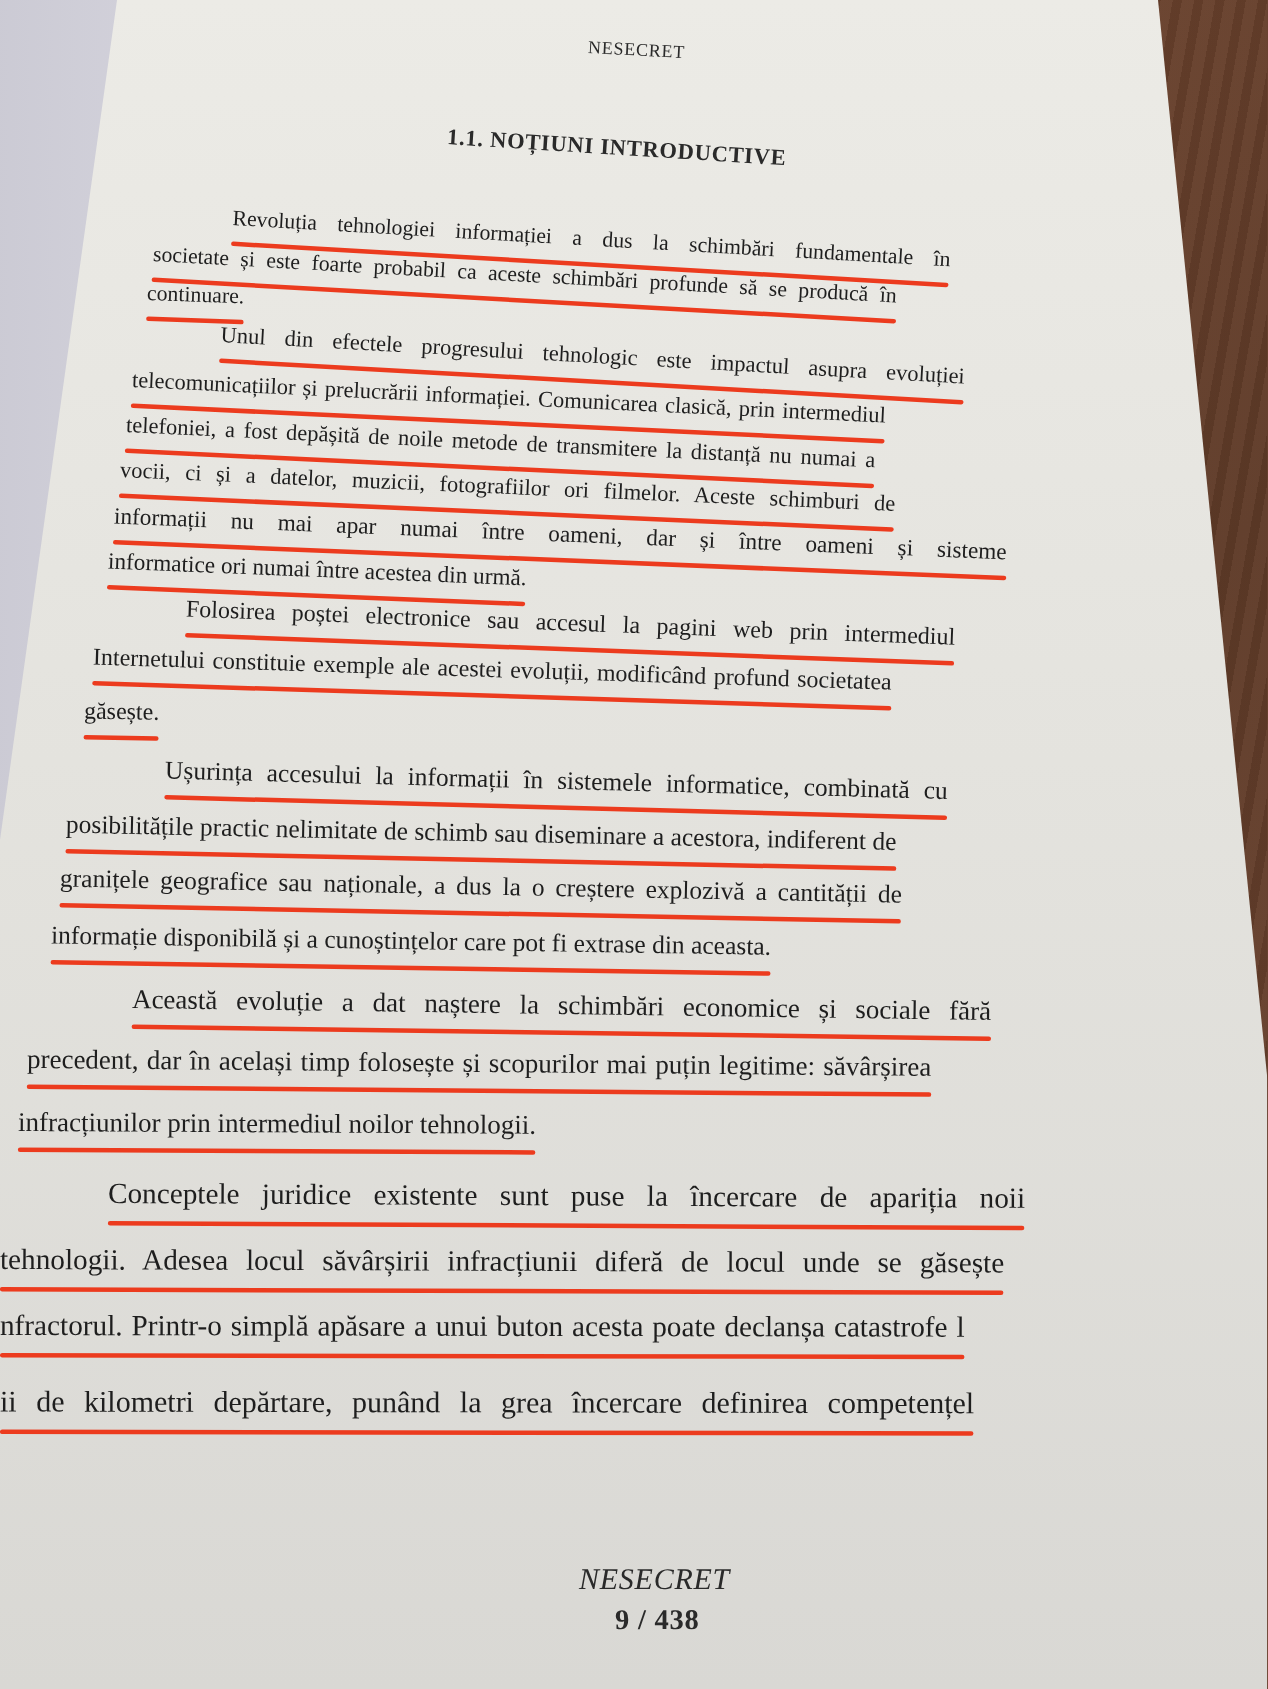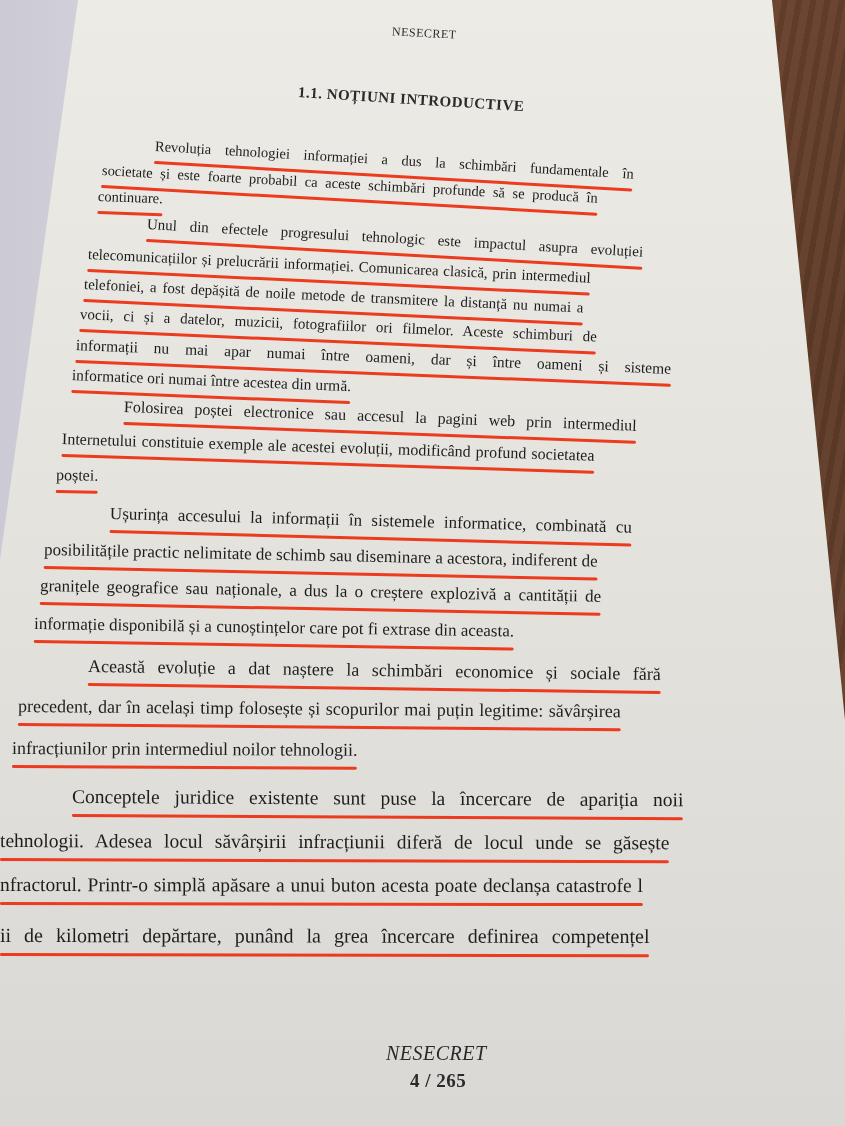--- a/index.html
+++ b/index.html
@@ -70,21 +70,21 @@
   <div class="line" style="left:76px; top:336px; font-size:15.5px; transform:rotate(2.3deg); word-spacing:12px;">
     <span class="txt">informații nu mai apar numai între oameni, dar și între oameni și sisteme</span><span class="ul"></span></div>
   <div class="line" style="left:72px; top:366px; font-size:15.5px; transform:rotate(2.3deg);">
     <span class="txt">informatice ori numai între acestea din urmă.</span><span class="ul"></span></div>
 
   <div class="line" style="left:124px; top:398px; font-size:16px; transform:rotate(2.1deg); word-spacing:7px;">
     <span class="txt">Folosirea poștei electronice sau accesul la pagini web prin intermediul</span><span class="ul"></span></div>
   <div class="line" style="left:62px; top:430px; font-size:16px; transform:rotate(1.8deg); word-spacing:1px;">
     <span class="txt">Internetului constituie exemple ale acestei evoluții, modificând profund societatea</span><span class="ul"></span></div>
   <div class="line" style="left:56px; top:466px; font-size:16px; transform:rotate(1deg);">
-    <span class="txt">poștei.</span><span class="ul"></span></div>
+    <span class="txt">găsește.</span><span class="ul"></span></div>
 
   <div class="line" style="left:110px; top:504px; font-size:17px; transform:rotate(1.5deg); word-spacing:5px;">
     <span class="txt">Ușurința accesului la informații în sistemele informatice, combinată cu</span><span class="ul"></span></div>
   <div class="line" style="left:44px; top:540px; font-size:17px; transform:rotate(1.2deg); word-spacing:0px;">
     <span class="txt">posibilitățile practic nelimitate de schimb sau diseminare a acestora, indiferent de</span><span class="ul"></span></div>
   <div class="line" style="left:40px; top:576px; font-size:17px; transform:rotate(1.1deg); word-spacing:3px;">
     <span class="txt">granițele geografice sau naționale, a dus la o creștere explozivă a cantității de</span><span class="ul"></span></div>
   <div class="line" style="left:34px; top:614px; font-size:17px; transform:rotate(0.9deg);">
     <span class="txt">informație disponibilă și a cunoștințelor care pot fi extrase din aceasta.</span><span class="ul"></span></div>
 
@@ -98,14 +98,14 @@
   <div class="line" style="left:72px; top:786px; font-size:19.5px; transform:rotate(0.3deg); word-spacing:10px;">
     <span class="txt">Conceptele juridice existente sunt puse la încercare de apariția noii</span><span class="ul"></span></div>
   <div class="line" style="left:0px; top:830px; font-size:19.5px; transform:rotate(0.2deg); word-spacing:7px;">
     <span class="txt">tehnologii. Adesea locul săvârșirii infracțiunii diferă de locul unde se găsește</span><span class="ul"></span></div>
   <div class="line" style="left:0px; top:874px; font-size:19.5px; transform:rotate(0.1deg); word-spacing:1px;">
     <span class="txt">nfractorul. Printr-o simplă apăsare a unui buton acesta poate declanșa catastrofe l</span><span class="ul"></span></div>
   <div class="line" style="left:0px; top:924px; font-size:20px; transform:rotate(0.1deg); word-spacing:8px;">
     <span class="txt">ii de kilometri depărtare, punând la grea încercare definirea competențel</span><span class="ul"></span></div>
 
   <div class="hdr italic" style="left:386px; top:1042px; font-size:20px;">NESECRET</div>
-  <div class="hdr" style="left:410px; top:1070px; font-size:19px; font-weight:bold;">4 / 265</div>
+  <div class="hdr" style="left:410px; top:1070px; font-size:19px; font-weight:bold;">9 / 438</div>
 </div>
 
 </body></html>

